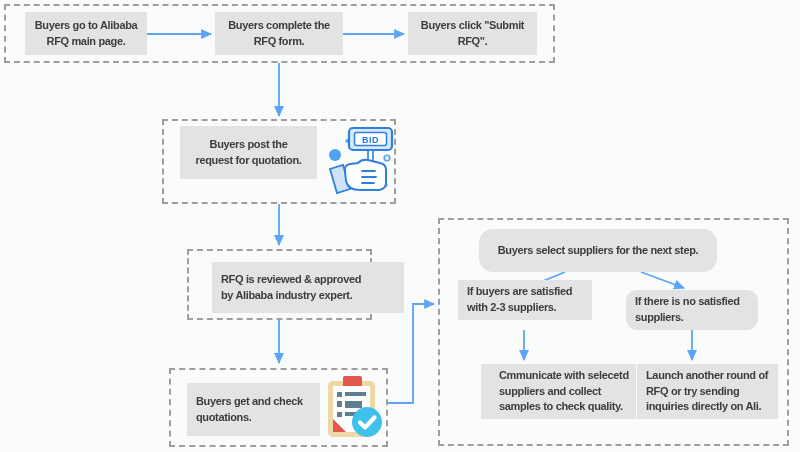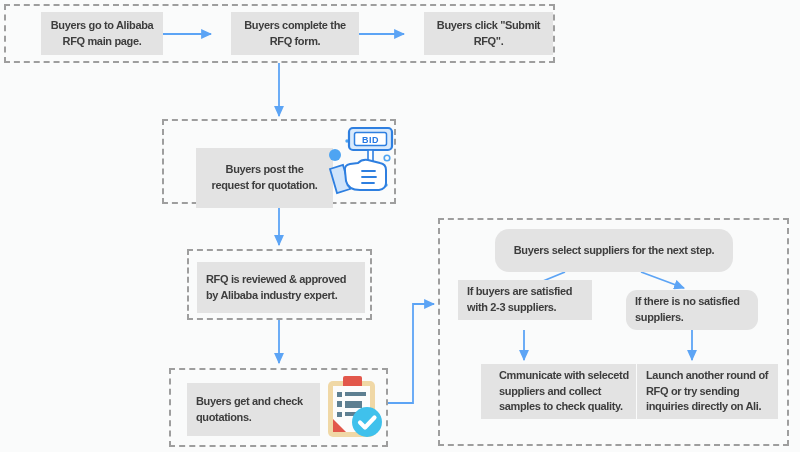--- a/index.html
+++ b/index.html
@@ -12,21 +12,21 @@
     position:absolute; border:2px dashed #9e9e9e; box-sizing:border-box;
     background:transparent;
   }
   .gbox {
     position:absolute; background:#e3e3e3; box-sizing:border-box;
     display:flex; align-items:center;
     white-space:pre-line;
     font-weight:bold; font-size:11px; letter-spacing:-0.35px; line-height:1.42;
     color:#3d3d3d;
   }
-  .c { justify-content:center; text-align:center; padding:0 2px;margin-left:16px; }
+  .c { justify-content:center; text-align:center; padding:0 2px; }
   .l { justify-content:flex-start; text-align:left; padding:0 3px 0 9px; }
   .nowrap { white-space:nowrap;border-radius:14px; }
   svg { display:block; }
   #connectors { position:absolute; left:0; top:0; pointer-events:none; }
   .icon { position:absolute; }
 </style>
 </head>
 <body>
 
 <div id="canvas">
@@ -53,21 +53,21 @@
 
   <div class="dashed" style="left:4px;top:4px;width:551px;height:59px;"></div>
   <div class="gbox c" style="left:25px;top:12px;width:122px;height:43px;">Buyers go to Alibaba
 RFQ main page.</div>
   <div class="gbox c" style="left:215px;top:12px;width:128px;height:43px;">Buyers complete the
 RFQ form.</div>
   <div class="gbox c" style="left:408px;top:12px;width:129px;height:43px;">Buyers click "Submit
 RFQ".</div>
 
   <div class="dashed" style="left:162px;top:119px;width:234px;height:85px;"></div>
-  <div class="gbox c" style="left:180px;top:148px;width:137px;height:60px;">Buyers post  the
+  <div class="gbox c" style="left:180px;top:126px;width:137px;height:53px;">Buyers post  the
 request for quotation.</div>
 
   <svg class="icon" style="left:324px;top:125px;" width="70" height="72" viewBox="0 0 70 72">
     <circle cx="11" cy="30" r="6" fill="#4ea4f2"></circle>
     <circle cx="23" cy="16" r="1.7" fill="#4ea4f2"></circle>
     <circle cx="63" cy="33" r="2.8" fill="none" stroke="#4ea4f2" stroke-width="1.6"></circle>
     <circle cx="62" cy="60" r="1.7" fill="#4ea4f2"></circle>
     <rect x="25" y="3" width="43" height="22" rx="4" fill="#d9eafc" stroke="#2e7fe0" stroke-width="2.2"></rect>
     <rect x="30.5" y="7.5" width="32" height="13" rx="2" fill="#ffffff" stroke="#2e7fe0" stroke-width="1.5"></rect>
     <text x="46.5" y="17.5" text-anchor="middle" font-family="Liberation Sans, sans-serif" font-size="9" font-weight="bold" letter-spacing="0.5" fill="#2478e4">BID</text>
@@ -75,21 +75,21 @@
     <polygon points="6,44 19,40 26,64 13,68" fill="#cfe4fb" stroke="#2e7fe0" stroke-width="1.8"></polygon>
     <path d="M21,46 q-1,-6 5,-7 l8,-1 q4,-4 10,-3 l12,3 q6,1 6,7 l0,13 q0,6 -7,7 l-19,0 q-12,0 -14,-9 z" fill="#ffffff" stroke="#2e7fe0" stroke-width="2" stroke-linejoin="round"></path>
     <g stroke="#2e7fe0" stroke-width="1.8" stroke-linecap="round">
       <path d="M38,46 h13"></path>
       <path d="M38,52 h14"></path>
       <path d="M38,58 h12"></path>
     </g>
   </svg>
 
   <div class="dashed" style="left:187px;top:249px;width:185px;height:71px;"></div>
-  <div class="gbox l" style="left:197px;top:262px;width:168px;height:51px;">RFQ is reviewed &amp; approved
+  <div class="gbox l" style="left:212px;top:262px;width:192px;height:51px;">RFQ is reviewed &amp; approved
 by Alibaba industry expert.</div>
 
   <div class="dashed" style="left:169px;top:368px;width:219px;height:79px;"></div>
   <div class="gbox l" style="left:187px;top:383px;width:133px;height:53px;">Buyers get and check
 quotations.</div>
 
   <svg class="icon" style="left:325px;top:376px;" width="58" height="64" viewBox="0 0 58 64">
     <rect x="3" y="5" width="47" height="56" rx="5" fill="#f0d8a6"></rect>
     <rect x="18" y="0" width="19" height="12" rx="2" fill="#e2574b"></rect>
     <rect x="8" y="10" width="37" height="46" fill="#fcfcfc"></rect>

